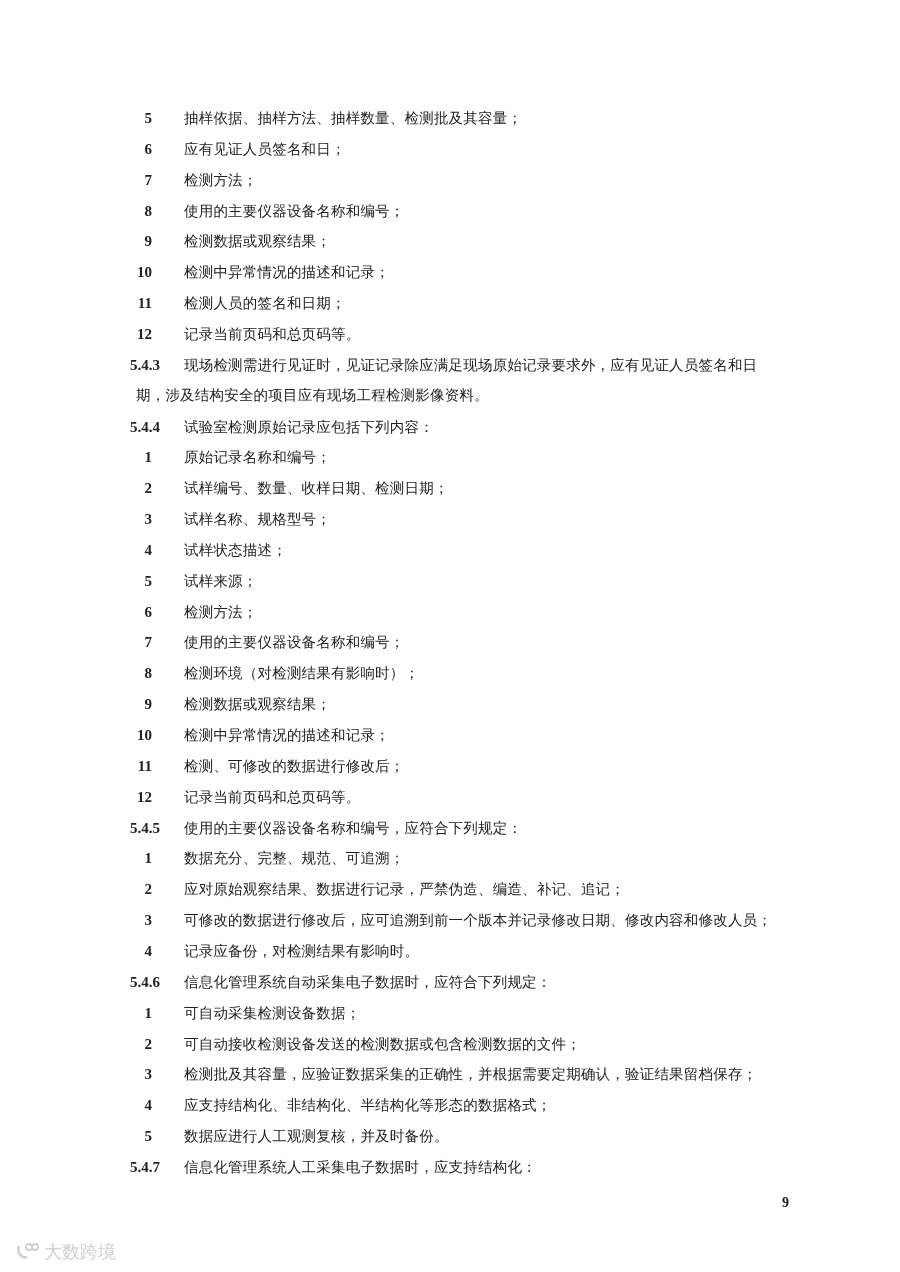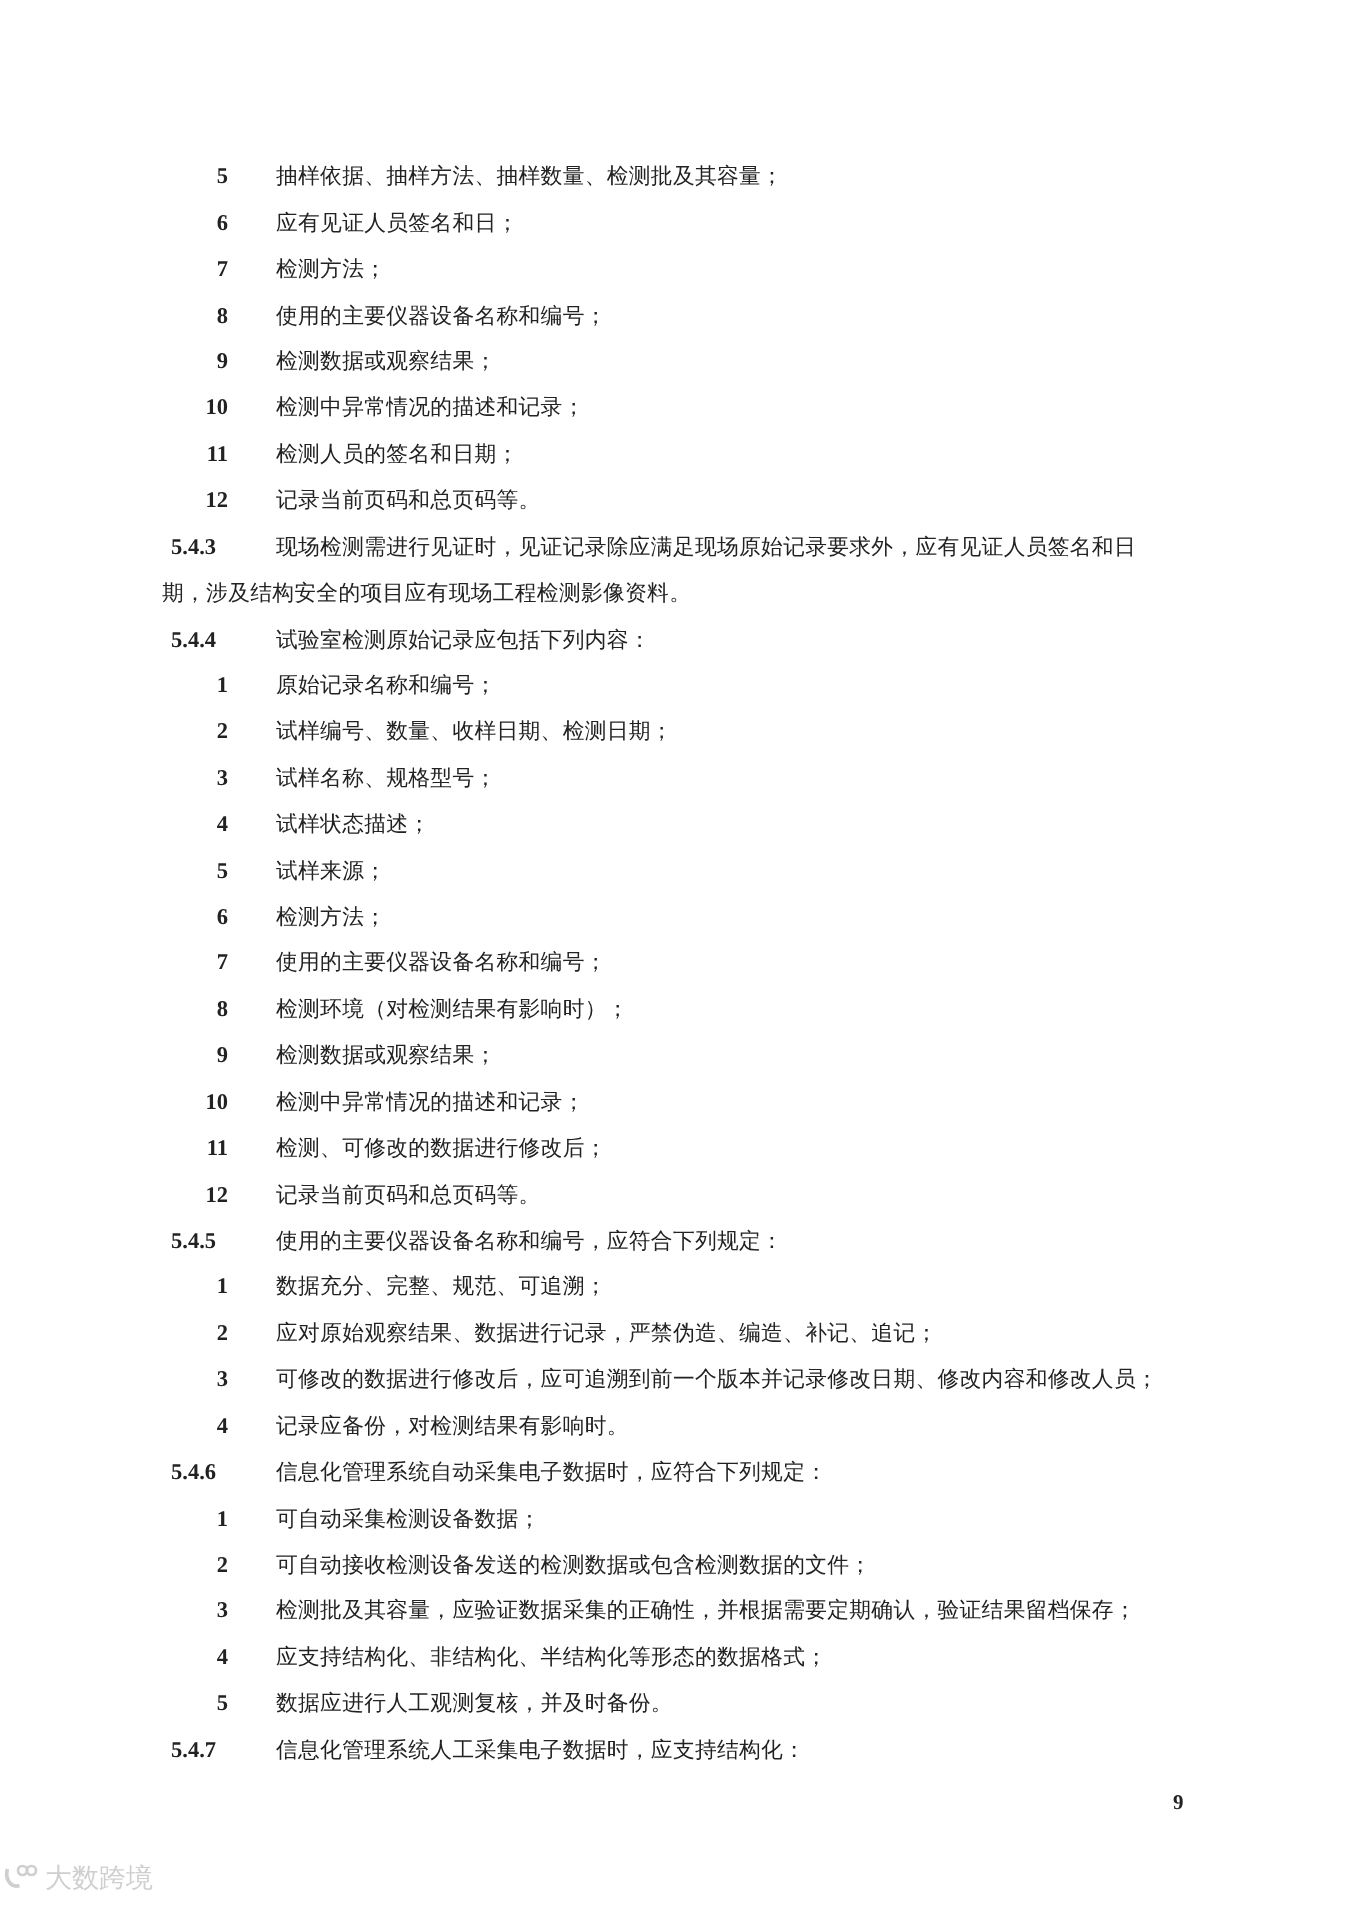--- a/index.html
+++ b/index.html
@@ -2,25 +2,25 @@
 <html><head>
 <meta charset="utf-8">
 <style>
   html, body { margin: 0; padding: 0; background: #ffffff; }
   body { width: 900px; height: 1272px; position: relative; overflow: hidden;
          font-family: "DejaVu Serif", "Liberation Serif", serif; color: #222; }
   .page { position: absolute; left: 0; top: 0; width: 900px; height: 1272px; }
   .line { position: absolute; left: 0; height: 24px; line-height: 24px; font-size: 14.5px; white-space: nowrap; }
   .num { position: absolute; font-weight: bold; font-family: "Liberation Serif", serif; font-size: 15px; text-align: right; }
   .item .num { left: 120px; width: 32px; }
-  .sec .num { left: 108px; width: 42px; text-align: center; }
+  .sec .num { left: 118px; width: 42px; text-align: right; }
   .txt { position: absolute; left: 184px; letter-spacing: 0.2px; }
-  .cont .txt { left: 108px; }
+  .cont .txt { left: 136px; font-family: Liberation Mono, monospace; }
   .page-number { position: absolute; left: 782px; top: 1195px; font-family: "Liberation Serif", serif; font-size: 14px; font-weight: bold; }
-  .watermark { position: absolute; left: 2px; top: 1240px; display: flex; align-items: center; gap: 4px; color: #cfcfcf; font-size: 18px; font-family: "DejaVu Sans", sans-serif; }
+  .watermark { position: absolute; left: 16px; top: 1240px; display: flex; align-items: center; gap: 4px; color: #cfcfcf; font-size: 18px; font-family: "DejaVu Sans", sans-serif; }
   .watermark svg { display: block; }
 </style>
 </head>
 <body>
 
 <div class="page">
   <div id="lines">
       <div class="line item" style="top: 106px;">
         <span class="num">5</span>
         <span class="txt">抽样依据、抽样方法、抽样数量、检测批及其容量；</span>

